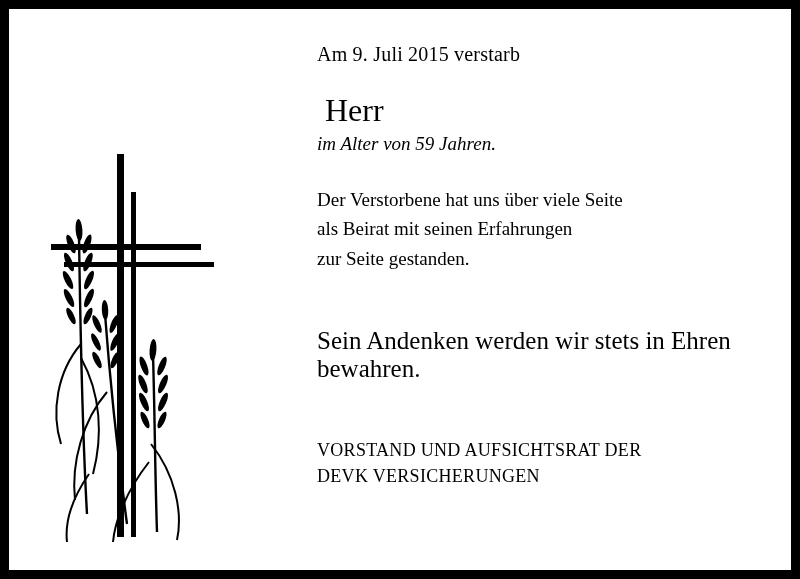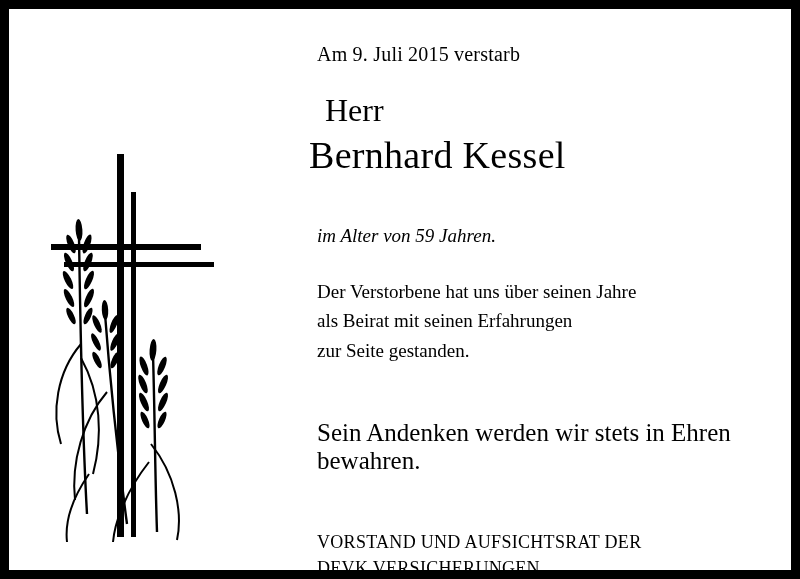--- a/index.html
+++ b/index.html
@@ -150,24 +150,23 @@
           <path d="M120 300 C 144 330, 152 368, 146 396"></path>
           <path d="M118 318 C 96 346, 84 376, 82 398"></path>
           <path d="M58 330 C 40 356, 34 380, 36 398"></path>
         </g>
       </svg>
     </div>
 
     <div class="text-block">
       <p class="line-date">Am 9. Juli 2015 verstarb</p>
       <p class="salutation">Herr</p>
-      <p class="name">Bernhard Kessel</p>
       <p class="age">im Alter von 59 Jahren.</p>
       <div class="para">
-        <div>Der Verstorbene hat uns über seinen Jahre</div>
+        <div>Der Verstorbene hat uns über viele Seite</div>
         <div>als Beirat mit seinen Erfahrungen</div>
         <div>zur Seite gestanden.</div>
       </div>
       <p class="memory">Sein Andenken werden wir stets in Ehren bewahren.</p>
       <div class="signature">
         <div>VORSTAND UND AUFSICHTSRAT DER</div>
         <div>DEVK VERSICHERUNGEN</div>
       </div>
     </div>
 

